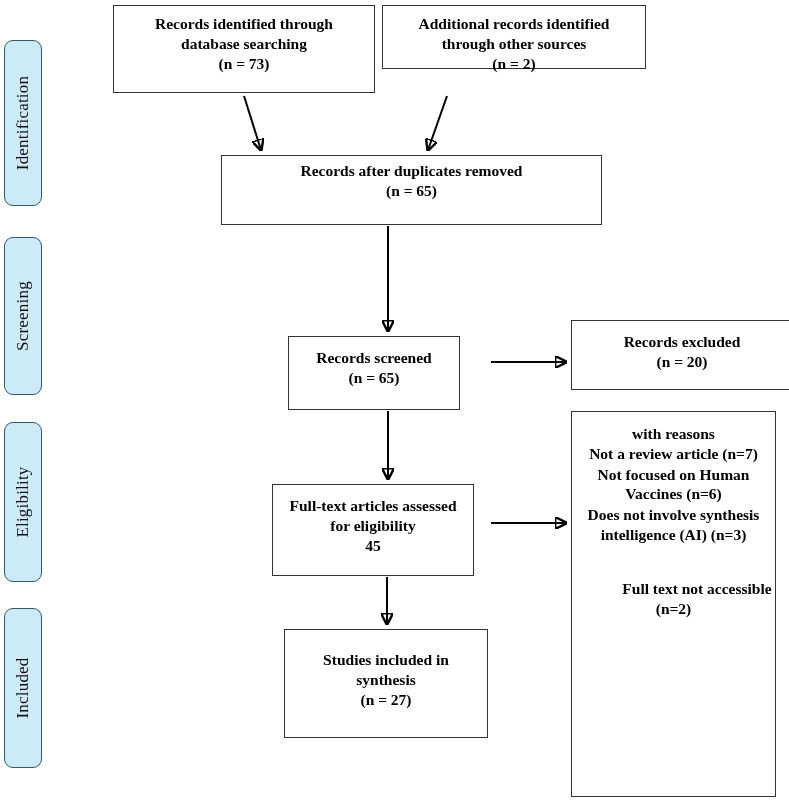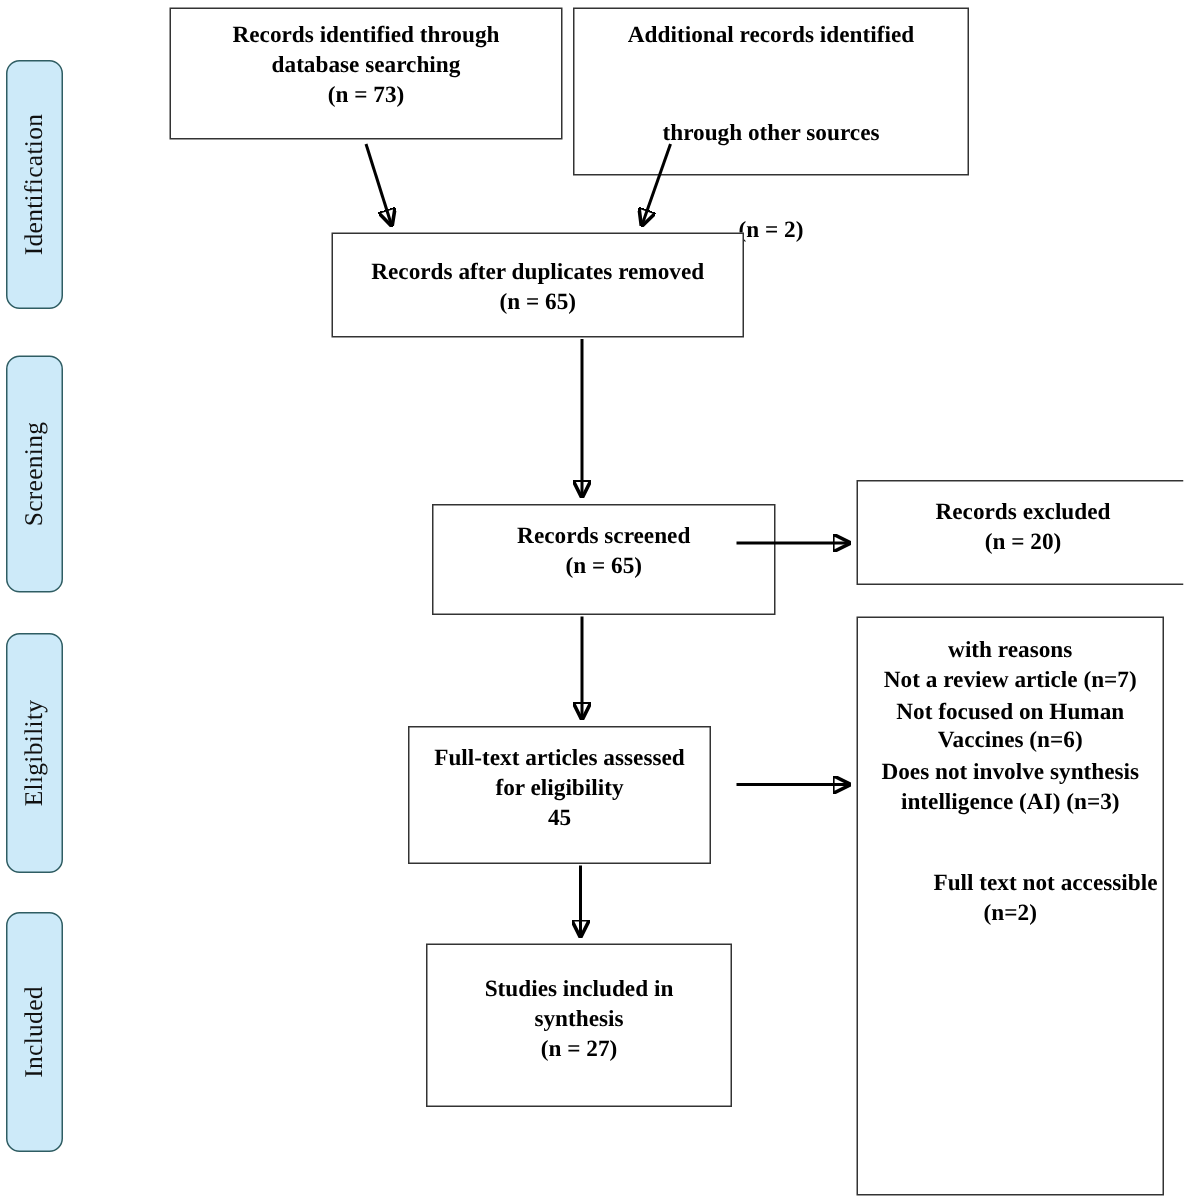--- a/index.html
+++ b/index.html
@@ -91,32 +91,32 @@
   <div class="stage-tab" style="left:4px; top:608px; width:38px; height:160px;">
     <span class="stage-label">Included</span>
   </div>
 
   <div class="flow-box" style="left:113px; top:5px; width:262px; height:88px;">
     <span class="line">Records identified through</span>
     <span class="line">database searching</span>
     <span class="line">(n = 73)</span>
   </div>
 
-  <div class="flow-box" style="left:382px; top:5px; width:264px; height:112px;gap:45px;">
+  <div class="flow-box" style="left:382px; top:5px; width:264px; height:64px;">
     <span class="line">Additional records identified</span>
     <span class="line">through other sources</span>
     <span class="line">(n = 2)</span>
   </div>
 
-  <div class="flow-box" style="left:221px; top:155px; width:275px; height:70px; padding-top:16px;">
+  <div class="flow-box" style="left:221px; top:155px; width:381px; height:70px; padding-top:5px;">
     <span class="line">Records after duplicates removed</span>
     <span class="line">(n = 65)</span>
   </div>
 
-  <div class="flow-box" style="left:288px; top:336px; width:229px; height:74px; padding-top:11px;">
+  <div class="flow-box" style="left:288px; top:336px; width:172px; height:74px; padding-top:11px;">
     <span class="line">Records screened</span>
     <span class="line">(n = 65)</span>
   </div>
 
   <div class="flow-box" style="left:571px; top:320px; width:222px; height:70px; padding-top:11px;">
     <span class="line">Records excluded</span>
     <span class="line">(n = 20)</span>
   </div>
 
   <div class="flow-box" style="left:272px; top:484px; width:202px; height:92px; padding-top:11px;">

